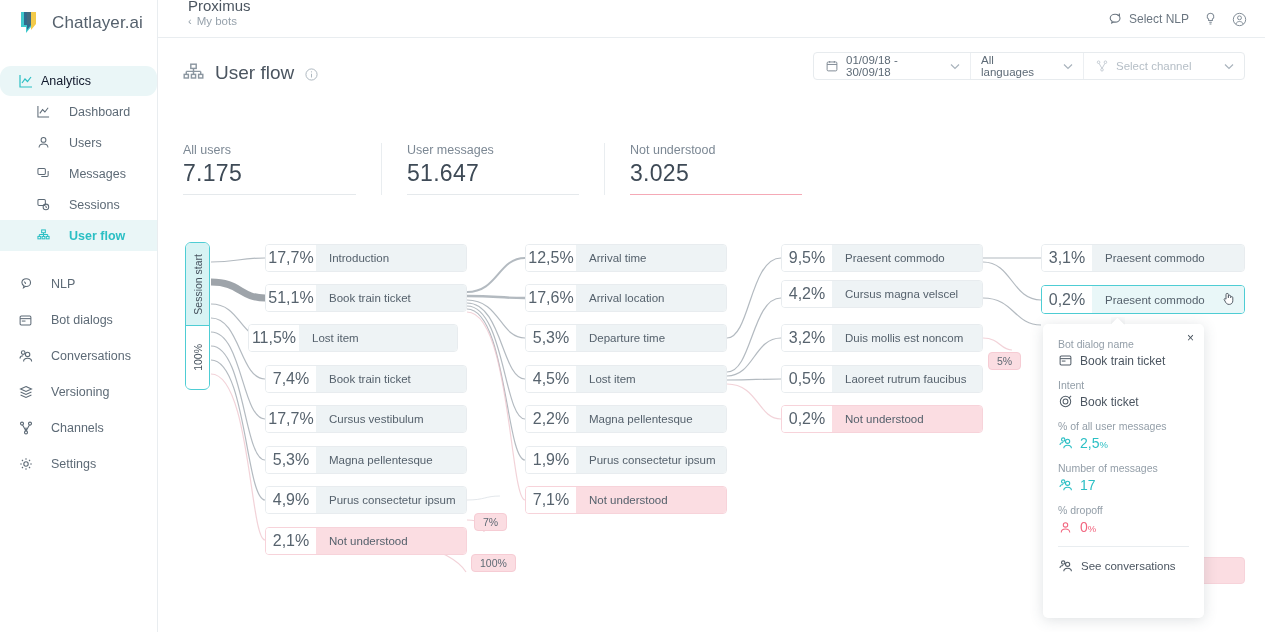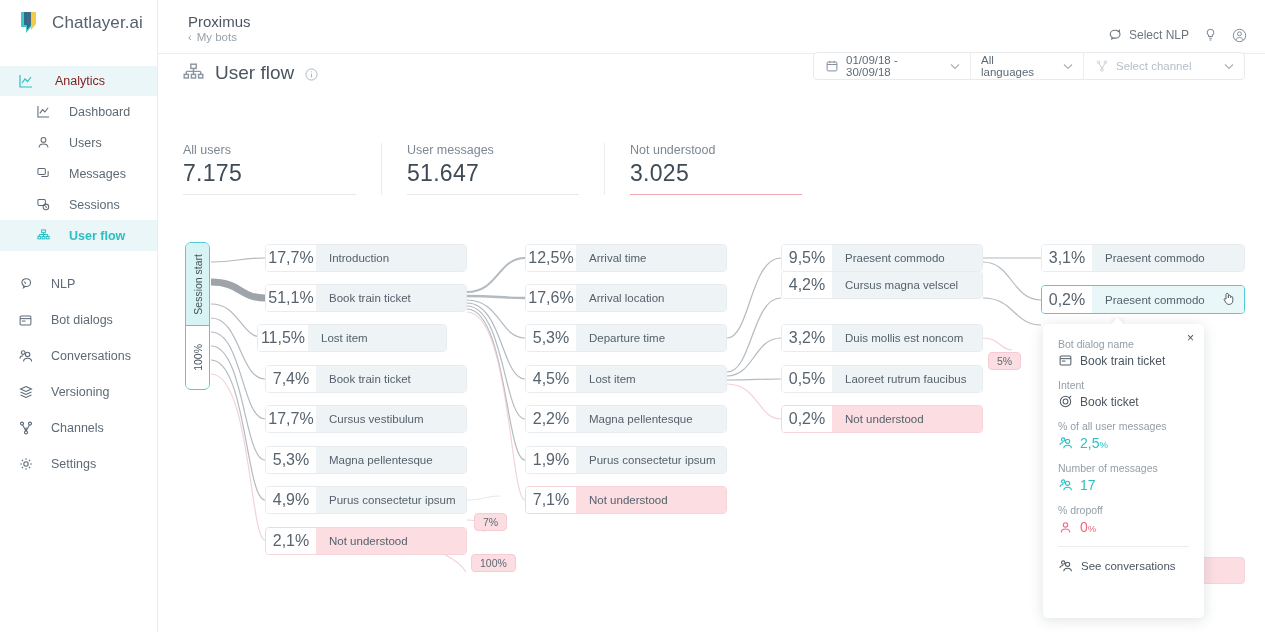--- a/index.html
+++ b/index.html
@@ -18,39 +18,39 @@
     width: 158px; height: 632px;
     background: #ffffff;
     border-right: 1px solid #e9edf0;
   }
   .brand { display: flex; align-items: center; gap: 8px; padding: 6px 0 0 18px; height: 40px; }
   .brand-logo { width: 26px; height: 28px; position: relative; flex: none; }
   .brand-name { font-size: 17px; color: #55616d; letter-spacing: .1px; }
 
   .nav { margin-top: 26px; }
   .nav-group-head {
-    display: flex; align-items: center; gap: 22px;
+    display: flex; align-items: center; gap: 8px;
     height: 30px; padding-left: 18px;
-    background: #eaf6f7; color: #7f1d1d; font-size: 12.5px;
+    background: #eaf6f7; color: #0f172a; font-size: 12.5px; border-radius: 11px;
   }
   .nav-item {
     display: flex; align-items: center; gap: 18px;
     height: 31px; padding-left: 36px;
     font-size: 12.5px; color: #5d6a76;
   }
   .nav-item.sub-active { background: #eaf6f7; color: #2bbfc4; font-weight: bold; }
   .nav-main { margin-top: 15px; }
   .nav-main .nav-item { padding-left: 18px; height: 36px; font-size: 12.5px; }
   .ico { width: 15px; height: 15px; display: inline-flex; align-items: center; justify-content: center; flex: none; }
   .ico svg { display: block; }
 
   
   .topbar {
     position: absolute; left: 158px; top: 0; width: 1107px; height: 38px;
-    border-bottom: 1px solid #e9edf0; background: #fff; margin-top: 16px;
+    border-bottom: 1px solid #e9edf0; background: #fff;
   }
   .bot-title { position: absolute; left: 30px; top: -3px; font-size: 15px; color: #4b5560; }
   .crumb { position: absolute; left: 30px; top: 15px; display: flex; align-items: center; gap: 5px;
            font-size: 11.5px; color: #97a2ac; }
   .crumb .chev { font-size: 11px; color: #97a2ac; }
   .topbar-right { position: absolute; right: 18px; top: 0; height: 38px; display: flex; align-items: center; gap: 14px; }
   .update-nlp { display: flex; align-items: center; gap: 6px; font-size: 12px; color: #6b7681; }
 
   
   .page-head { position: absolute; left: 182px; top: 62px; display: flex; align-items: center; gap: 11px; }
@@ -450,21 +450,21 @@
     </div>
 
     <div class="node" style="left:265px;top:12px;width:202px">
       <span class="pct">17,7%</span>
       <span class="lbl">Introduction</span>
     </div>
     <div class="node" style="left:265px;top:52px;width:202px">
       <span class="pct">51,1%</span>
       <span class="lbl">Book train ticket</span>
     </div>
-    <div class="node" style="left:257px;top:92px;width:190px">
+    <div class="node" style="left:248px;top:92px;width:210px">
       <span class="pct">11,5%</span>
       <span class="lbl">Lost item</span>
     </div>
     <div class="node" style="left:265px;top:133px;width:202px">
       <span class="pct">7,4%</span>
       <span class="lbl">Book train ticket</span>
     </div>
     <div class="node" style="left:265px;top:173px;width:202px">
       <span class="pct">17,7%</span>
       <span class="lbl">Cursus vestibulum</span>
@@ -508,21 +508,21 @@
     </div>
     <div class="node alert" style="left:525px;top:254px;width:202px">
       <span class="pct">7,1%</span>
       <span class="lbl">Not understood</span>
     </div>
 
     <div class="node" style="left:781px;top:12px;width:202px">
       <span class="pct">9,5%</span>
       <span class="lbl">Praesent commodo</span>
     </div>
-    <div class="node" style="left:781px;top:39px;width:202px">
+    <div class="node" style="left:781px;top:48px;width:202px">
       <span class="pct">4,2%</span>
       <span class="lbl">Cursus magna velscel</span>
     </div>
     <div class="node" style="left:781px;top:92px;width:202px">
       <span class="pct">3,2%</span>
       <span class="lbl">Duis mollis est noncom</span>
     </div>
     <div class="node" style="left:781px;top:133px;width:202px">
       <span class="pct">0,5%</span>
       <span class="lbl">Laoreet rutrum faucibus</span>

